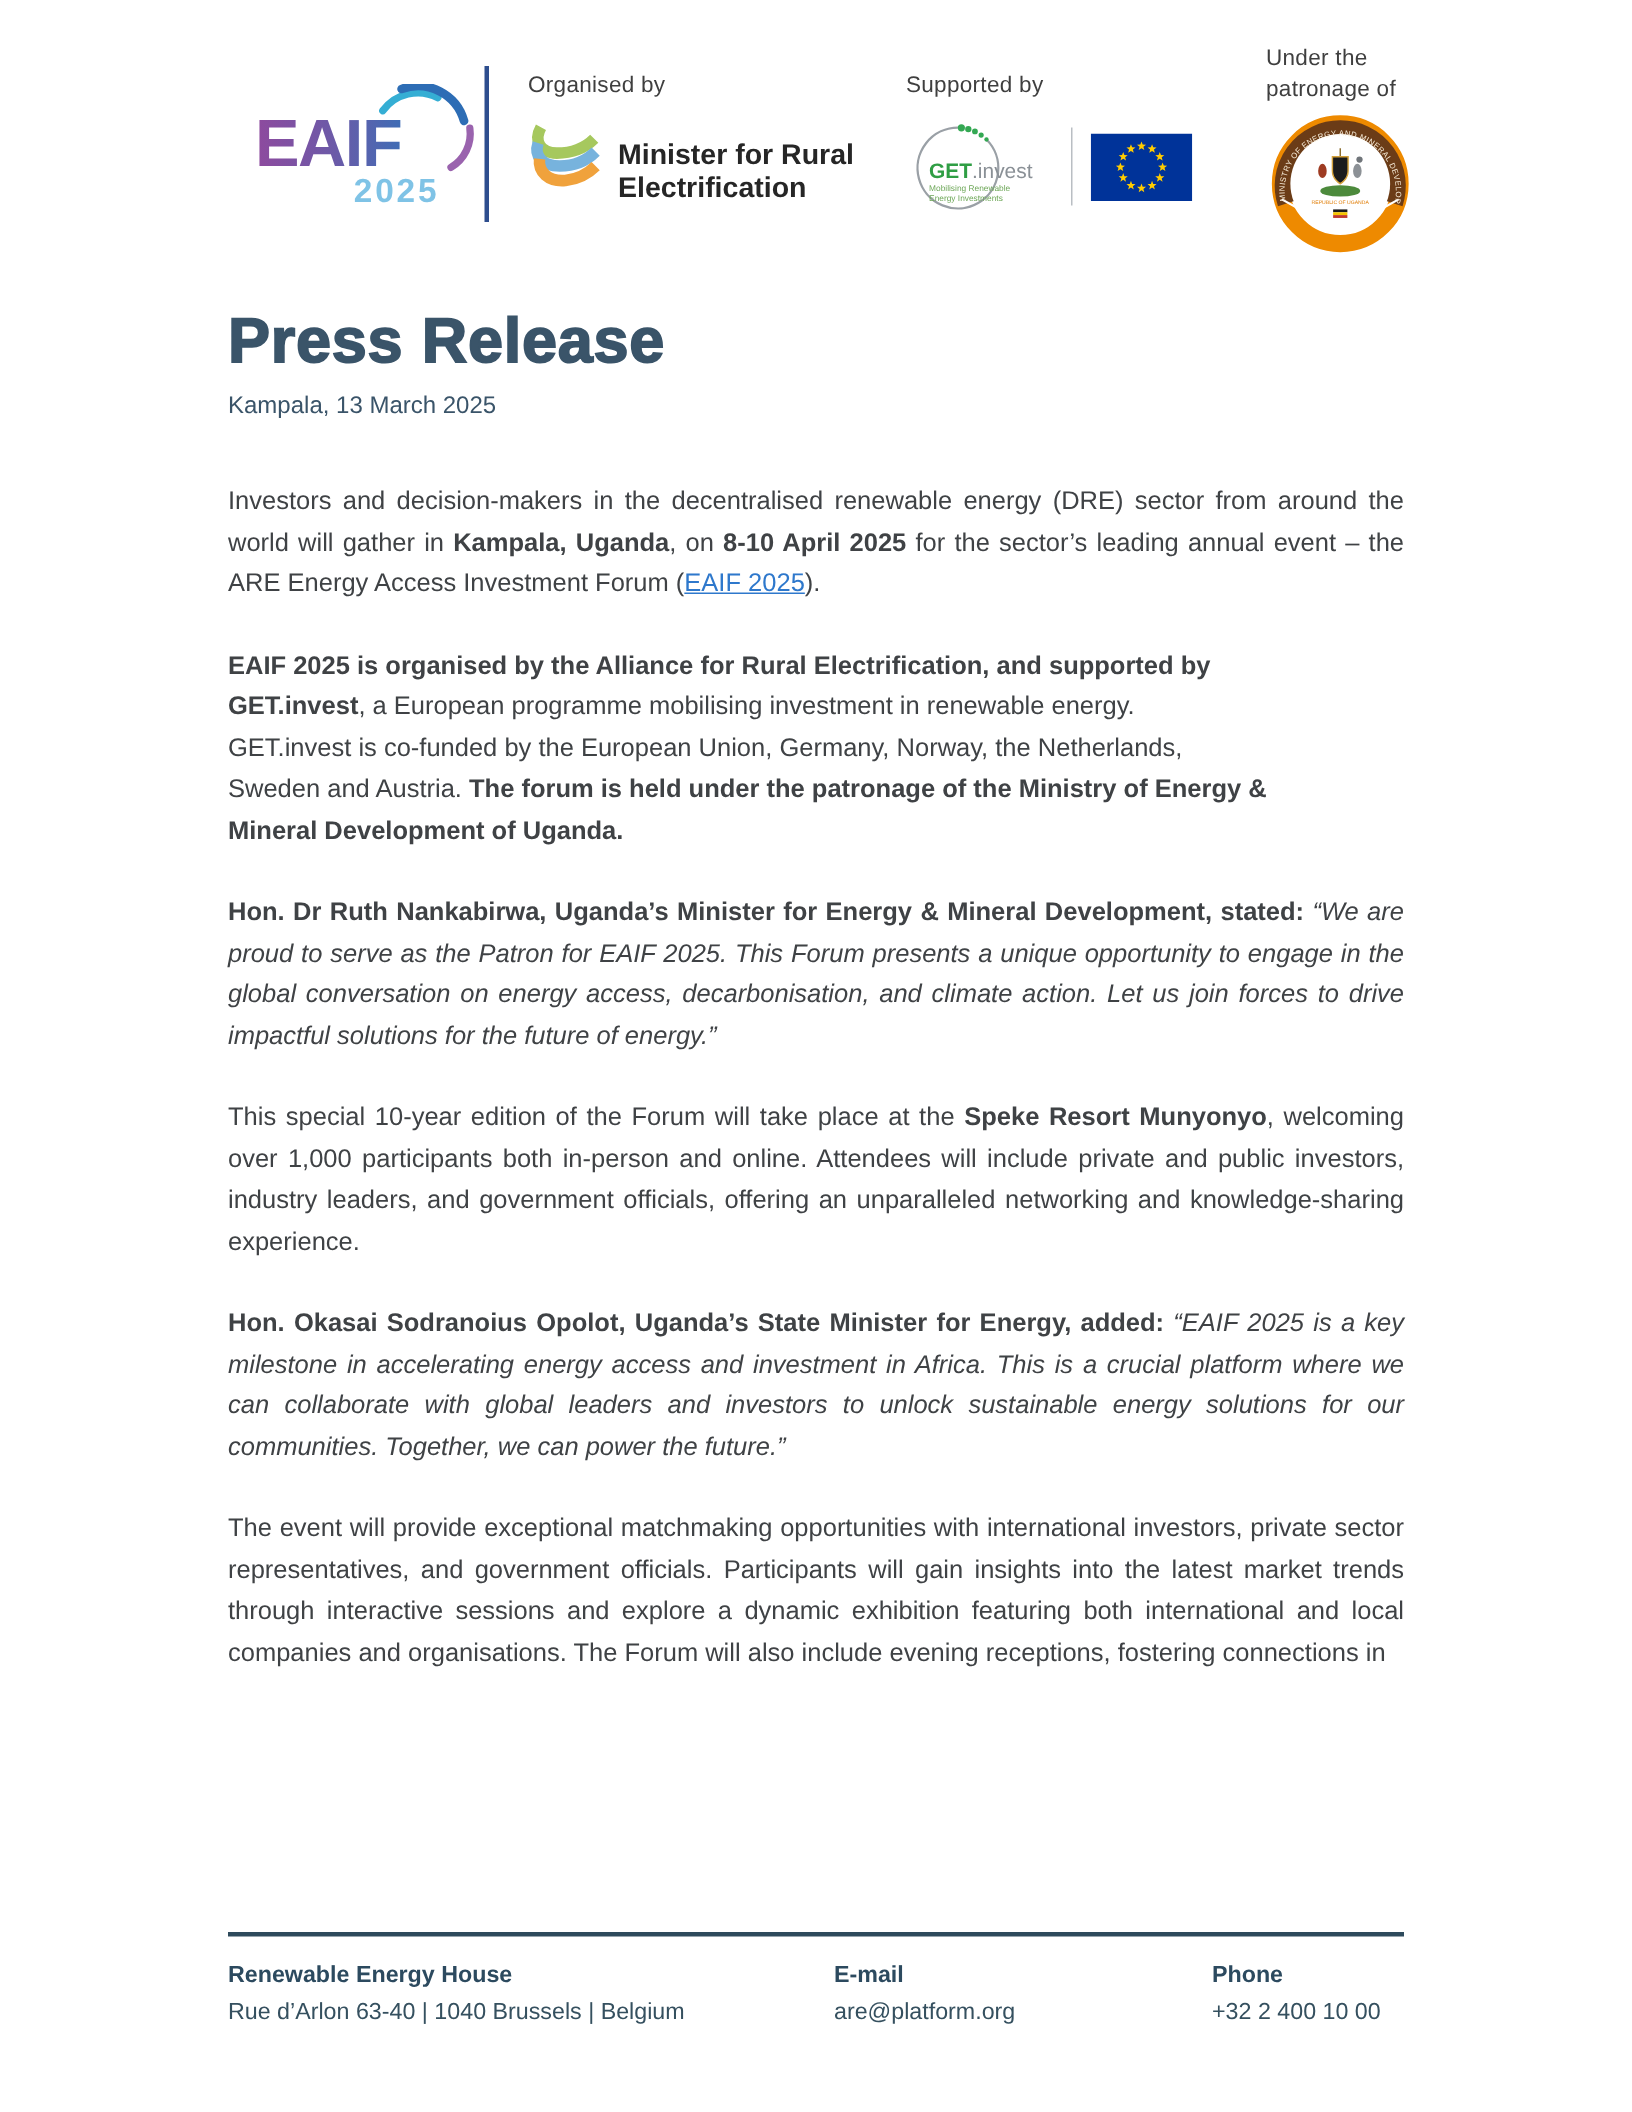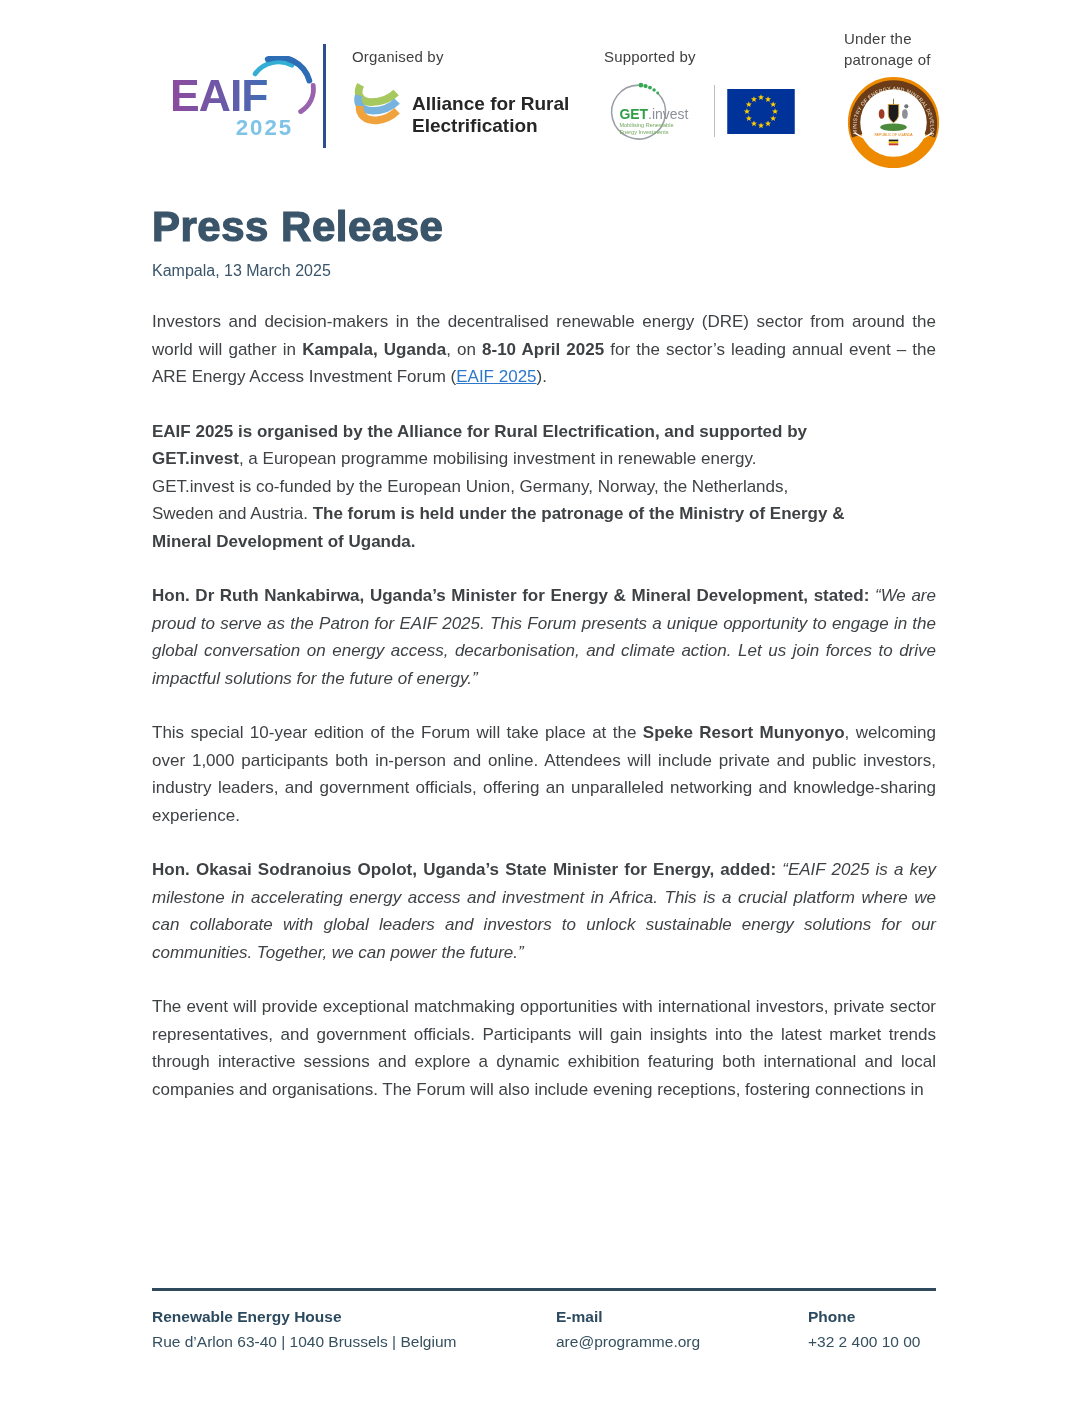--- a/index.html
+++ b/index.html
@@ -32,21 +32,21 @@
     letter-spacing:0.5px;
   }
   .dateline { margin:12px 0 0; font-size:16px; color:var(--title_color,#3a5469); }
   .headline { margin:30px 0 0; font-size:22px; font-weight:bold; color:var(--headline_color,#2f4f68); line-height:39px; }
   .headline .l1 { text-align:justify; text-align-last:justify; }
   .headline sup { font-size:13px; }
   p.bodytext {
     margin:27px 0 0; font-size:17px; line-height:27.5px;
     color:var(--body_color,#3f4245); text-align:justify;
   }
-  p.bodytext.first { margin-top:28px; }
+  p.bodytext.first { margin-top:40px; }
   p.bodytext.preline { text-align:left; white-space:pre-line; }
   .b { font-weight:bold; }
   .i { font-style:italic; }
   a.doclink { color:var(--link_color,#2e78cc); text-decoration:underline; }
   sup { line-height:0; font-size:12px; }
 
   
   .doc-footer { position:absolute; left:152px; top:1288px; width:784px; }
   .footer-rule { height:3px; background:var(--rule_color,#2e4a5c); }
   .footer-cols { display:grid; grid-template-columns:404px 252px 1fr; margin-top:17px; }
@@ -84,21 +84,21 @@
         <div class="small-label">Organised by</div>
         <div class="org-row">
           <span>
             <svg width="48" height="46" viewBox="0 0 50 46">
               <path d="M 9 3 C 4 12, 8 21, 20 21 C 31 21, 40 17, 46 11" stroke="#a6c85e" stroke-width="8" fill="none"></path>
               <path d="M 7 14 C 4 23, 10 30, 22 30 C 32 30, 41 26, 47 20" stroke="#77b3dd" stroke-width="8" fill="none"></path>
               <path d="M 8 25 C 7 34, 14 41, 26 40 C 35 39, 42 35, 47 30" stroke="#f0a23c" stroke-width="8" fill="none"></path>
             </svg>
           </span>
           <div class="are-name">
-            <div>Alliance for Rural</div>
+            <div>Minister for Rural</div>
             <div>Electrification</div>
           </div>
         </div>
       </div>
 
       <div class="supported">
         <div class="small-label">Supported by</div>
         <div class="sup-row">
           <span>
             <svg width="100" height="68" viewBox="0 0 104 70">
@@ -191,21 +191,21 @@
 
   <div class="doc-footer">
     <div class="footer-rule"></div>
     <div class="footer-cols">
       <div>
         <div class="footer-label">Renewable Energy House</div>
         <div class="footer-value">Rue d’Arlon 63-40 | 1040 Brussels | Belgium</div>
       </div>
       <div>
         <div class="footer-label">E-mail</div>
-        <div class="footer-value">are@programme.org</div>
+        <div class="footer-value">are@platform.org</div>
       </div>
       <div>
         <div class="footer-label">Phone</div>
         <div class="footer-value">+32 2 400 10 00</div>
       </div>
     </div>
   </div>
 </div>
 
 </body></html>

